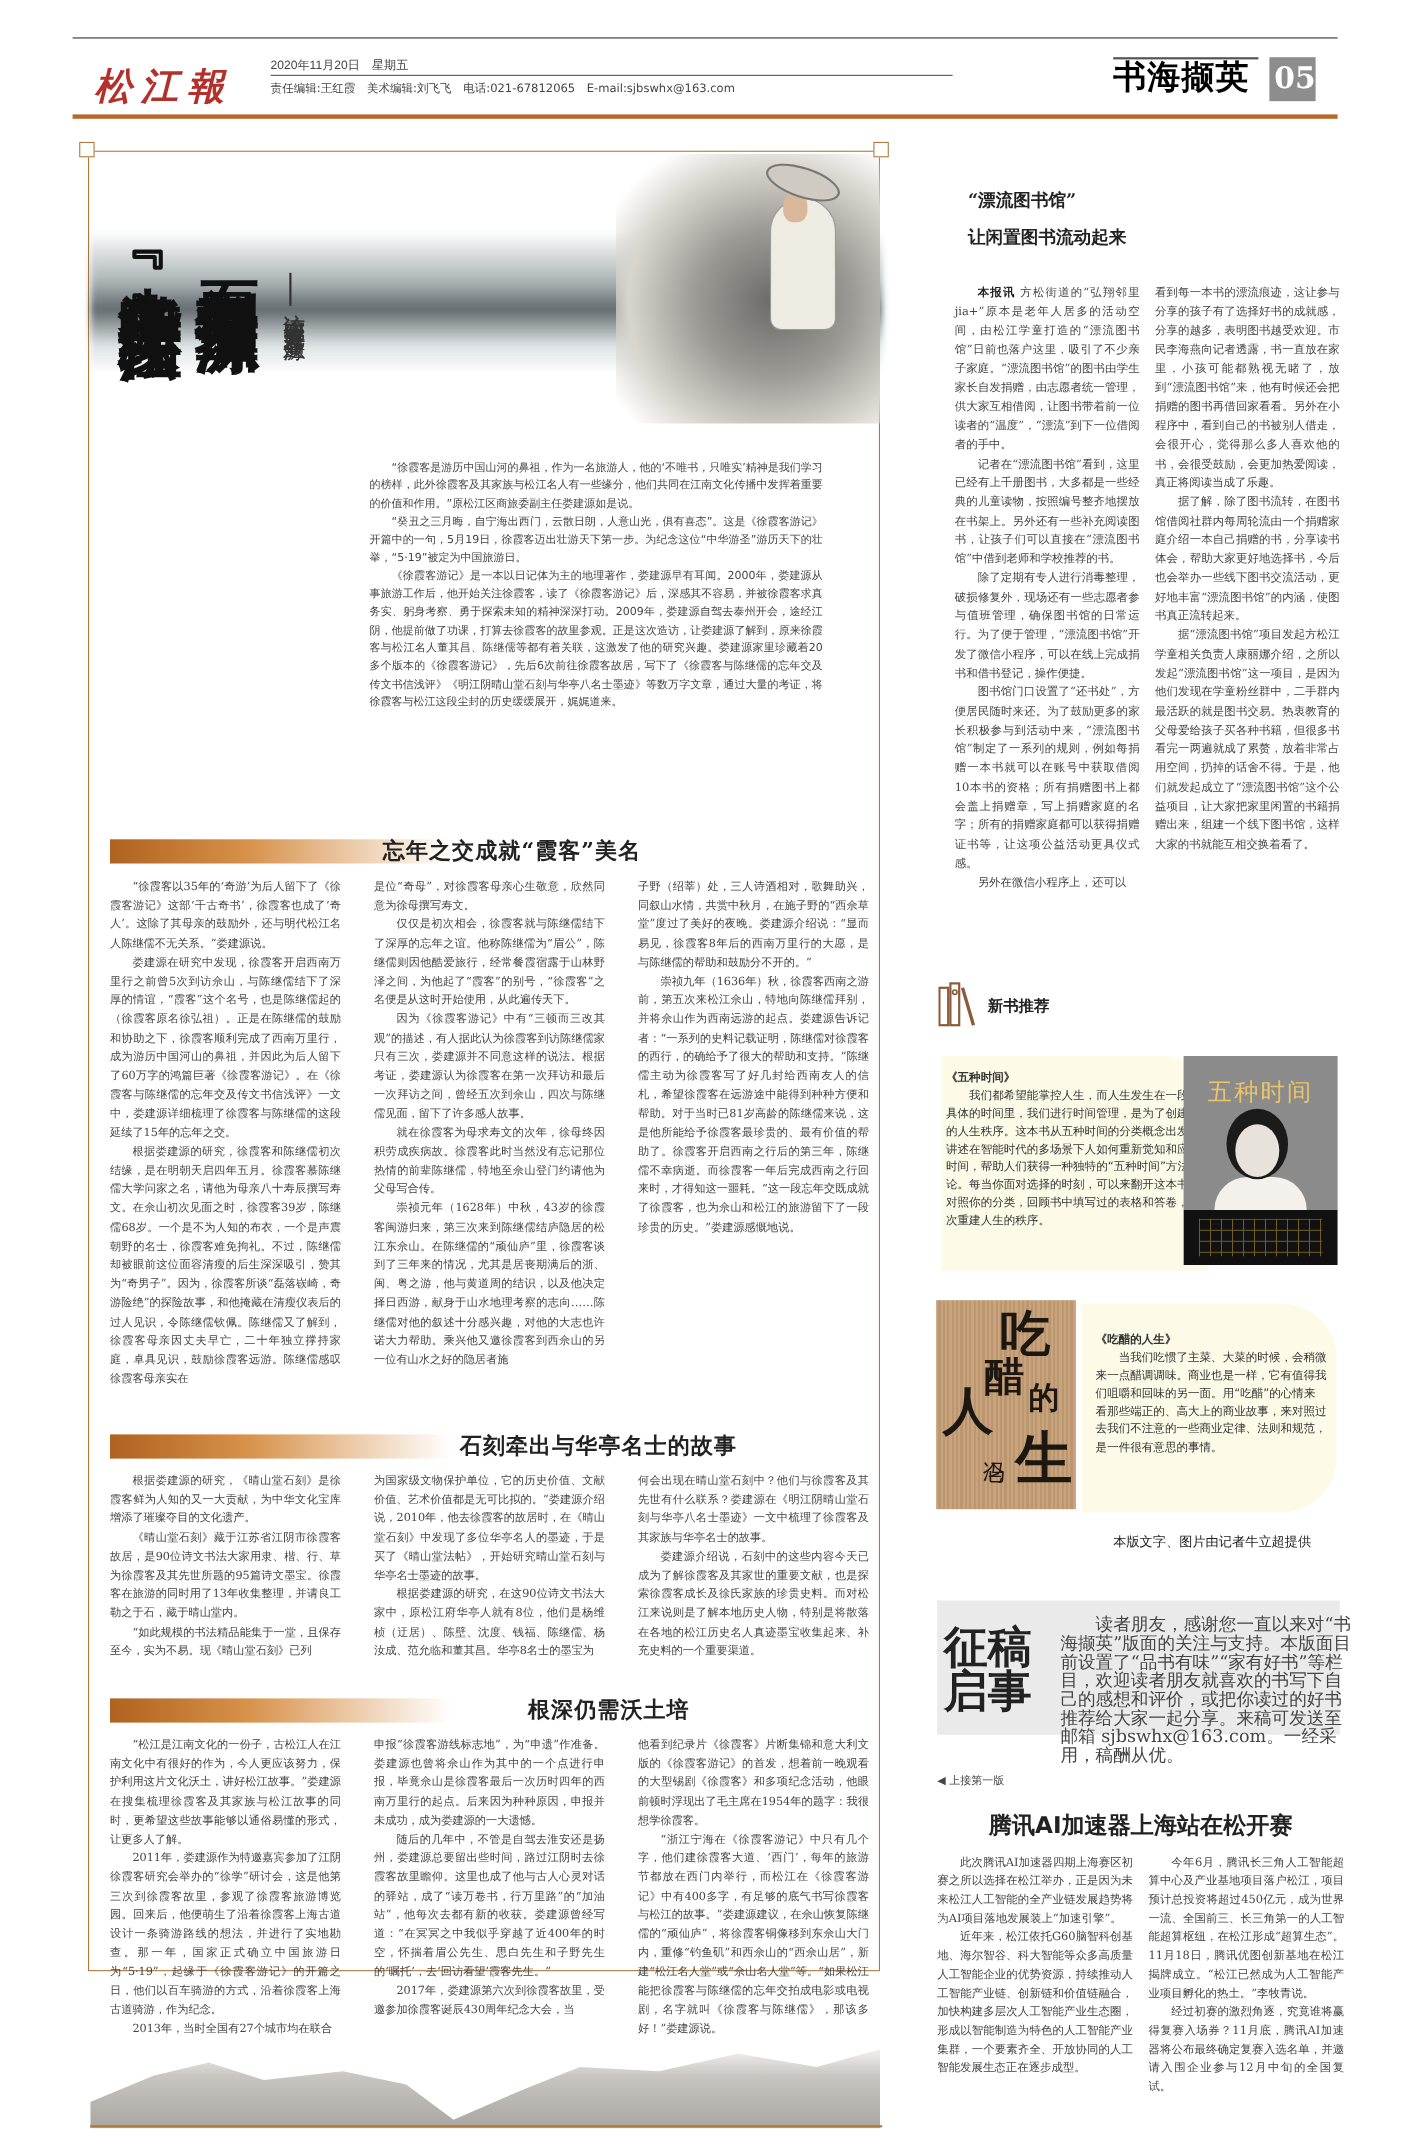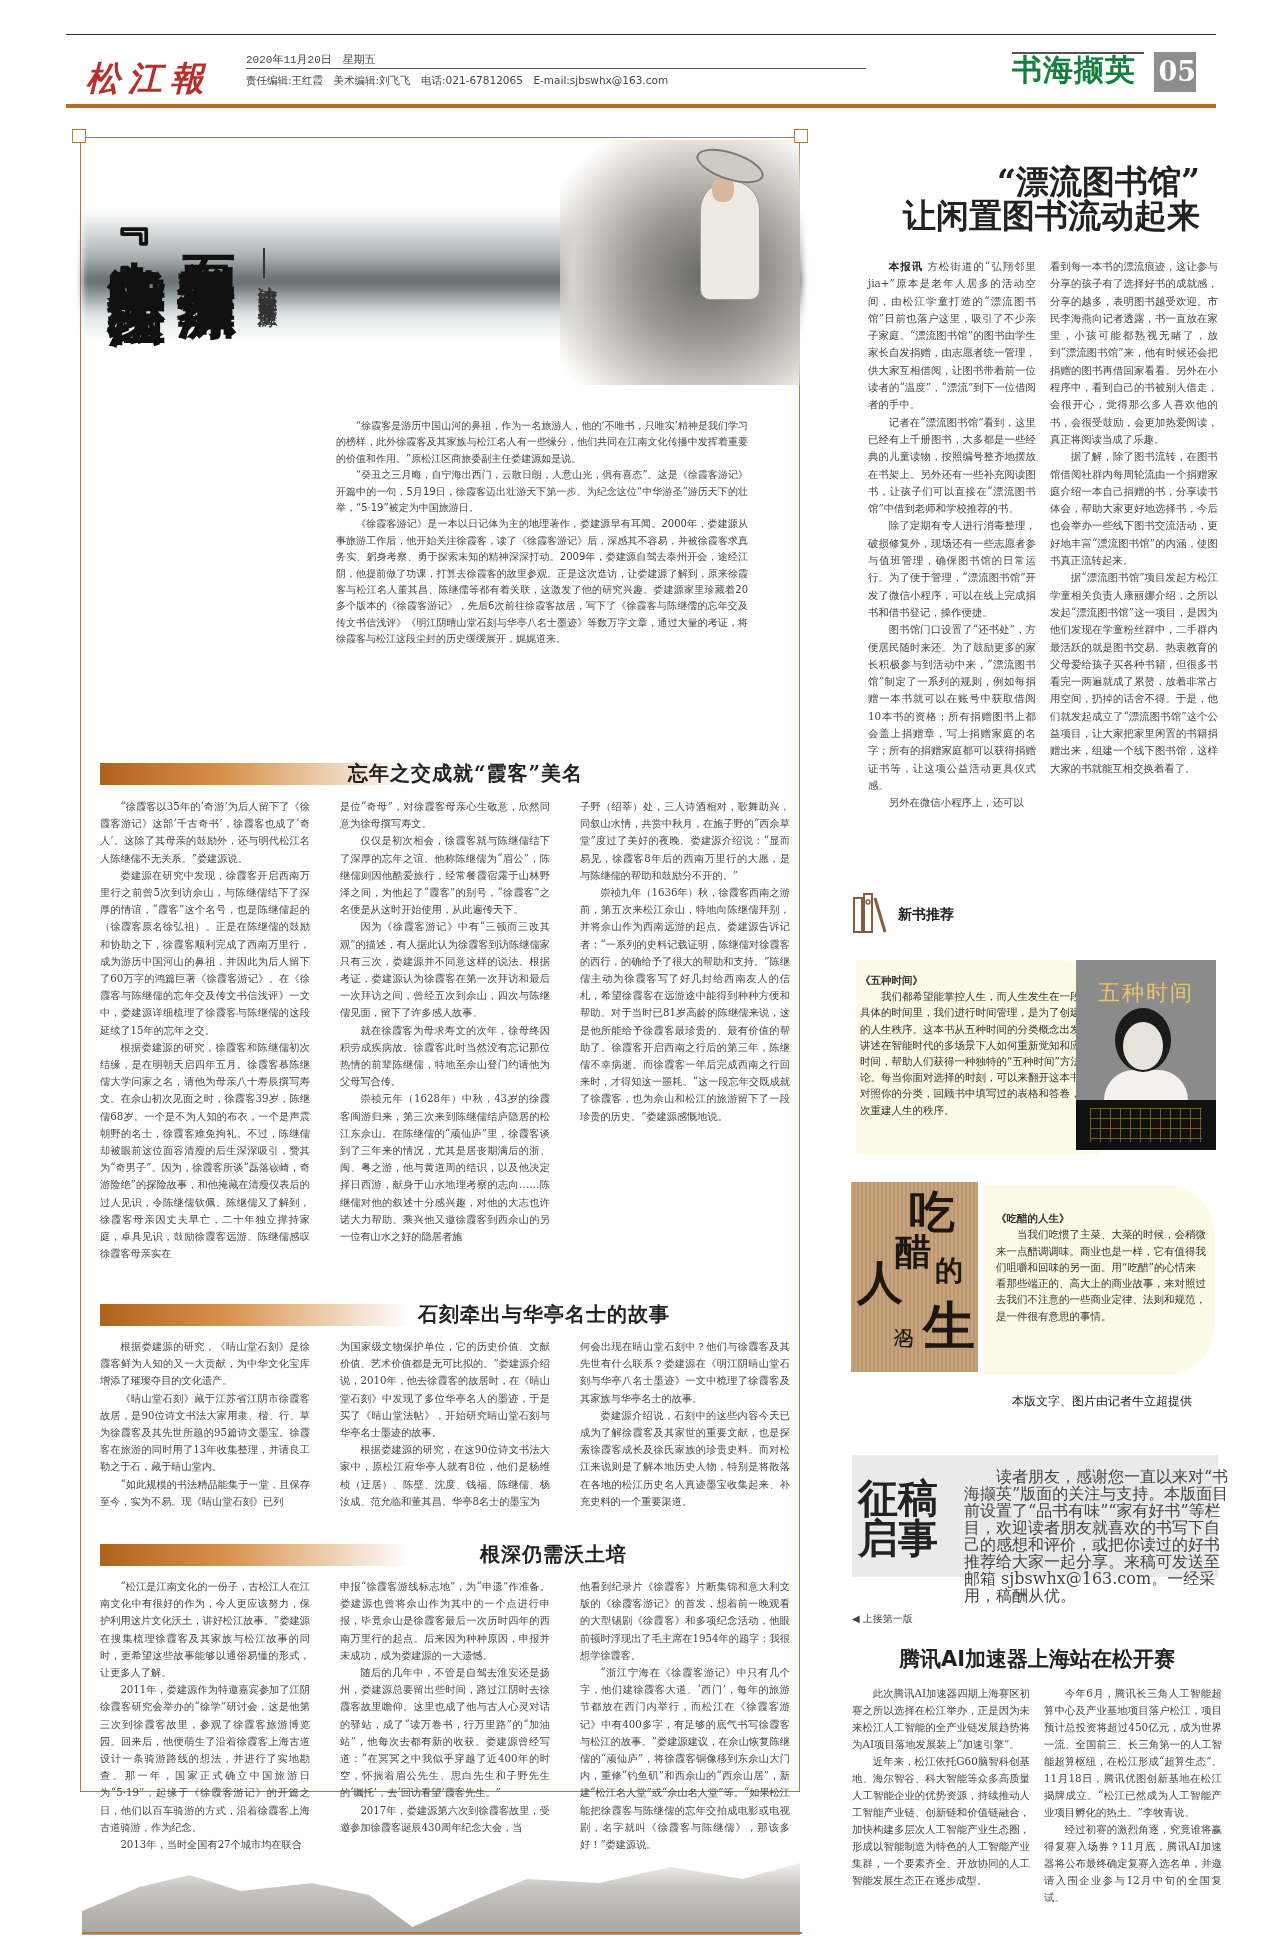--- a/index.html
+++ b/index.html
@@ -1,22 +1,22 @@
 <!DOCTYPE html>
 <html><head>
 <meta charset="utf-8">
 <style>
 *{box-sizing:border-box;margin:0;padding:0}
 body{width:1280px;height:1950px;background:#fff;font-family:"DejaVu Serif",serif;color:#333;position:relative;overflow:hidden}
 .top-rule{position:absolute;left:66px;top:34px;width:1150px;height:1px;background:#333}
 .masthead-logo{position:absolute;left:86px;top:56px;font-family:"DejaVu Serif",serif;font-weight:bold;font-size:34px;color:#b4302a;letter-spacing:8px;font-style:italic}
-.date-line{position:absolute;left:246px;top:52px;font-family:Liberation Mono, monospace;font-size:11px;color:#444}
+.date-line{position:absolute;left:246px;top:52px;font-family:Liberation Sans, sans-serif;font-size:11px;color:#444}
 .date-rule{position:absolute;left:246px;top:68px;width:620px;height:1px;background:#555}
 .editor-line{position:absolute;left:246px;top:74px;font-family:"DejaVu Sans",sans-serif;font-size:10.5px;color:#444}
-.section-title{position:absolute;left:1012px;top:50px;font-size:30px;font-weight:bold;color:#15803d;letter-spacing:1px}
+.section-title{position:absolute;left:1012px;top:50px;font-size:30px;font-weight:bold;color:#000000;letter-spacing:1px}
 .section-title-overline{position:absolute;left:1012px;top:52px;width:132px;height:2px;background:#555}
 .page-num{position:absolute;left:1154px;top:52px;width:42px;height:40px;background:#8d8d8d;color:#fff;font-weight:bold;font-size:27px;text-align:right;line-height:40px}
 .orange-rule{position:absolute;left:66px;top:104px;width:1150px;height:4px;background:#b56a2a}
 
 .frame{position:absolute;left:80px;top:137px;width:720px;height:1655px;border:1px solid #b07a3c;background:#fff}
 .frame-corner{position:absolute;width:14px;height:14px;border:1px solid #b07a3c;background:#fff}
 .ink-band{position:absolute;left:82px;top:210px;width:720px;height:130px;background:linear-gradient(180deg,rgba(255,255,255,0) 0%,rgba(80,95,100,0.55) 35%,rgba(40,50,55,0.85) 55%,rgba(140,160,165,0.35) 80%,rgba(255,255,255,0) 100%);filter:blur(3px);opacity:.85}
 .painting{position:absolute;left:560px;top:140px;width:240px;height:245px;background:radial-gradient(ellipse at 60% 55%,#6a6a66 0%,#9c9a95 35%,#d8d5ce 65%,rgba(255,255,255,0) 85%)}
 .figure-hat{position:absolute;left:695px;top:152px;width:70px;height:28px;border-radius:50%;background:#cfcbc2;border:2px solid #777;transform:rotate(18deg)}
 .figure-body{position:absolute;left:700px;top:180px;width:60px;height:120px;background:#eeebe3;border-radius:30px 30px 10px 10px;border:1px solid #999}
@@ -36,21 +36,21 @@
 
 .cols{position:absolute;left:100px;width:690px;display:flex;gap:30px}
 .col{flex:1;font-size:10.2px;line-height:17.2px;color:#444;text-align:justify}
 .col p{text-indent:2em}
 .col p.cont{text-indent:0}
 
 .mountains{position:absolute;left:82px;top:1855px;width:718px;height:80px;background:linear-gradient(180deg,rgba(255,255,255,0) 0%,#c9c6c2 40%,#a9a6a2 100%);clip-path:polygon(0 70%,8% 40%,15% 25%,22% 45%,32% 35%,40% 50%,46% 90%,55% 55%,62% 30%,72% 35%,82% 15%,92% 30%,100% 10%,100% 100%,0 100%)}
 .frame-bottom{position:absolute;left:82px;top:1932px;width:720px;height:2px;background:#b07a3c}
 
 
-.r-title{position:absolute;left:880px;top:165px;width:320px;text-align:right;font-weight:bold;font-size:33px;line-height:34px;color:#222}
+.r-title{position:absolute;left:880px;top:165px;width:320px;text-align:left;font-weight:bold;font-size:16px;line-height:34px;color:#222}
 .r-cols{position:absolute;left:868px;top:258px;width:350px;display:flex;gap:14px}
 .r-col{flex:1;font-size:10.4px;line-height:17.3px;color:#444;text-align:justify}
 .r-col p{text-indent:2em}
 .r-col p.cont{text-indent:0}
 .bold-lead{font-weight:bold;color:#222}
 
 .newbooks-icon{position:absolute;left:853px;top:892px;width:36px;height:42px}
 .newbooks-label{position:absolute;left:898px;top:906px;font-family:"DejaVu Sans",sans-serif;font-weight:bold;font-size:14px;color:#222}
 
 .book-card{position:absolute;background:#fdfbe7}

